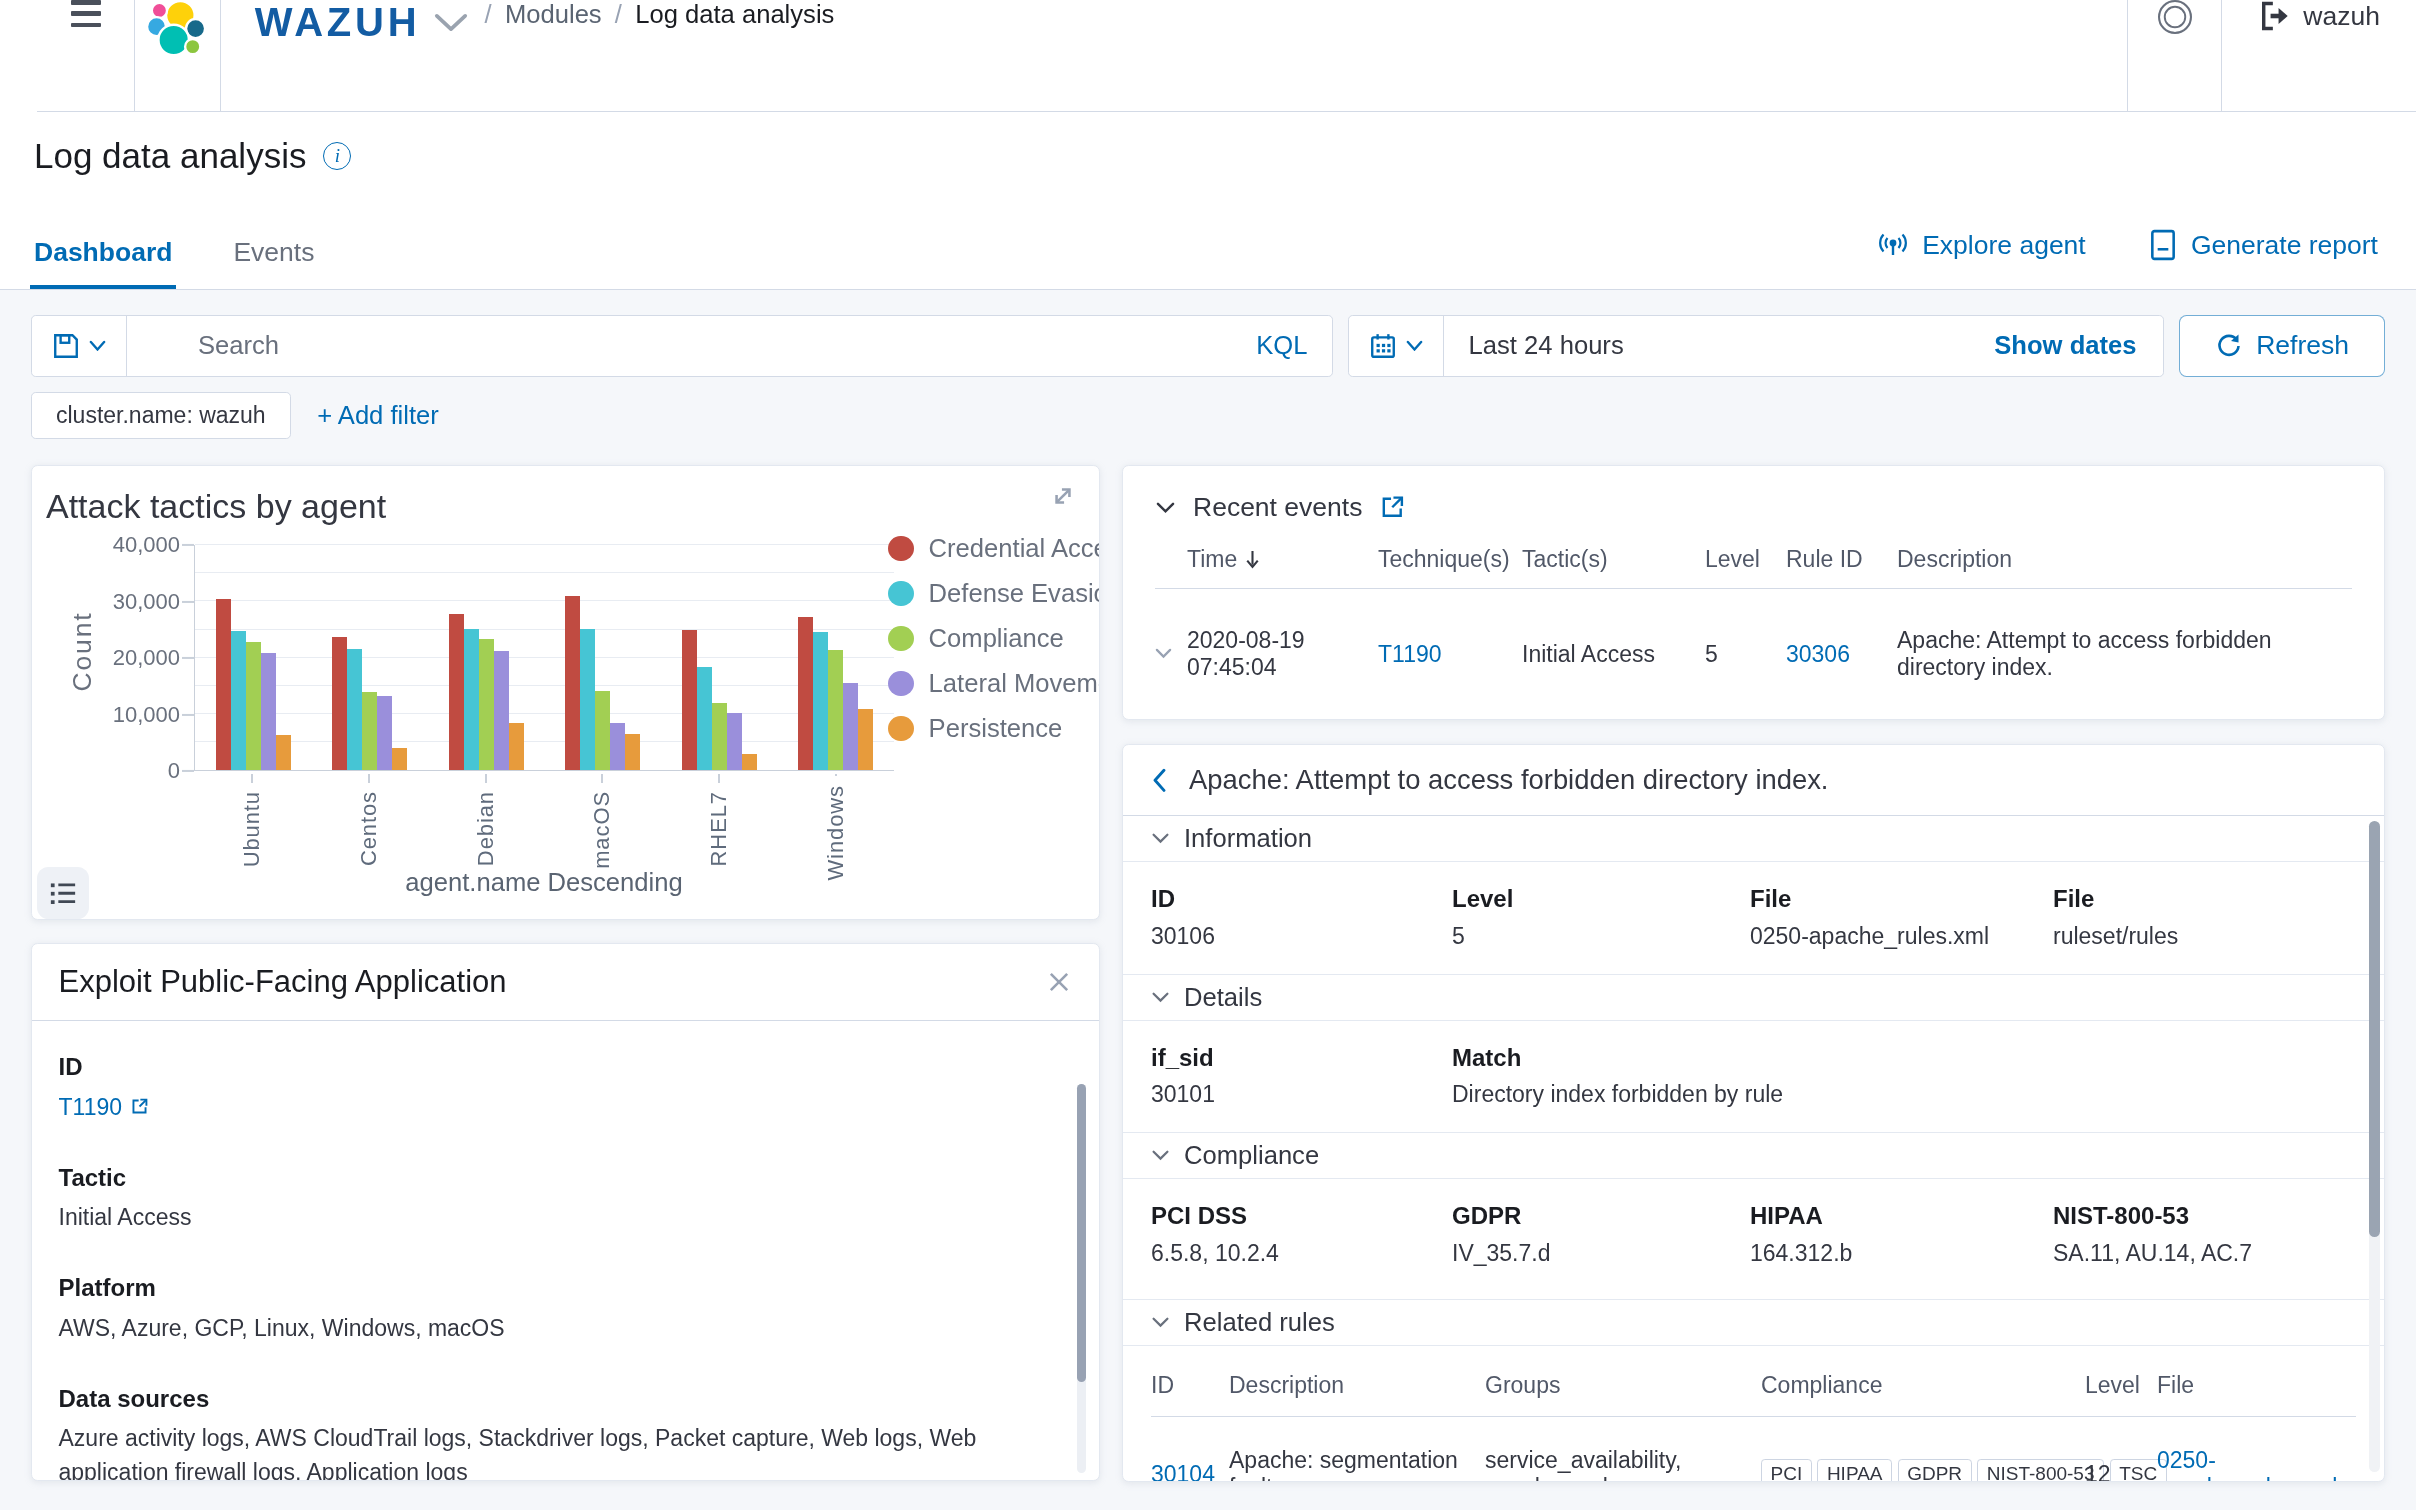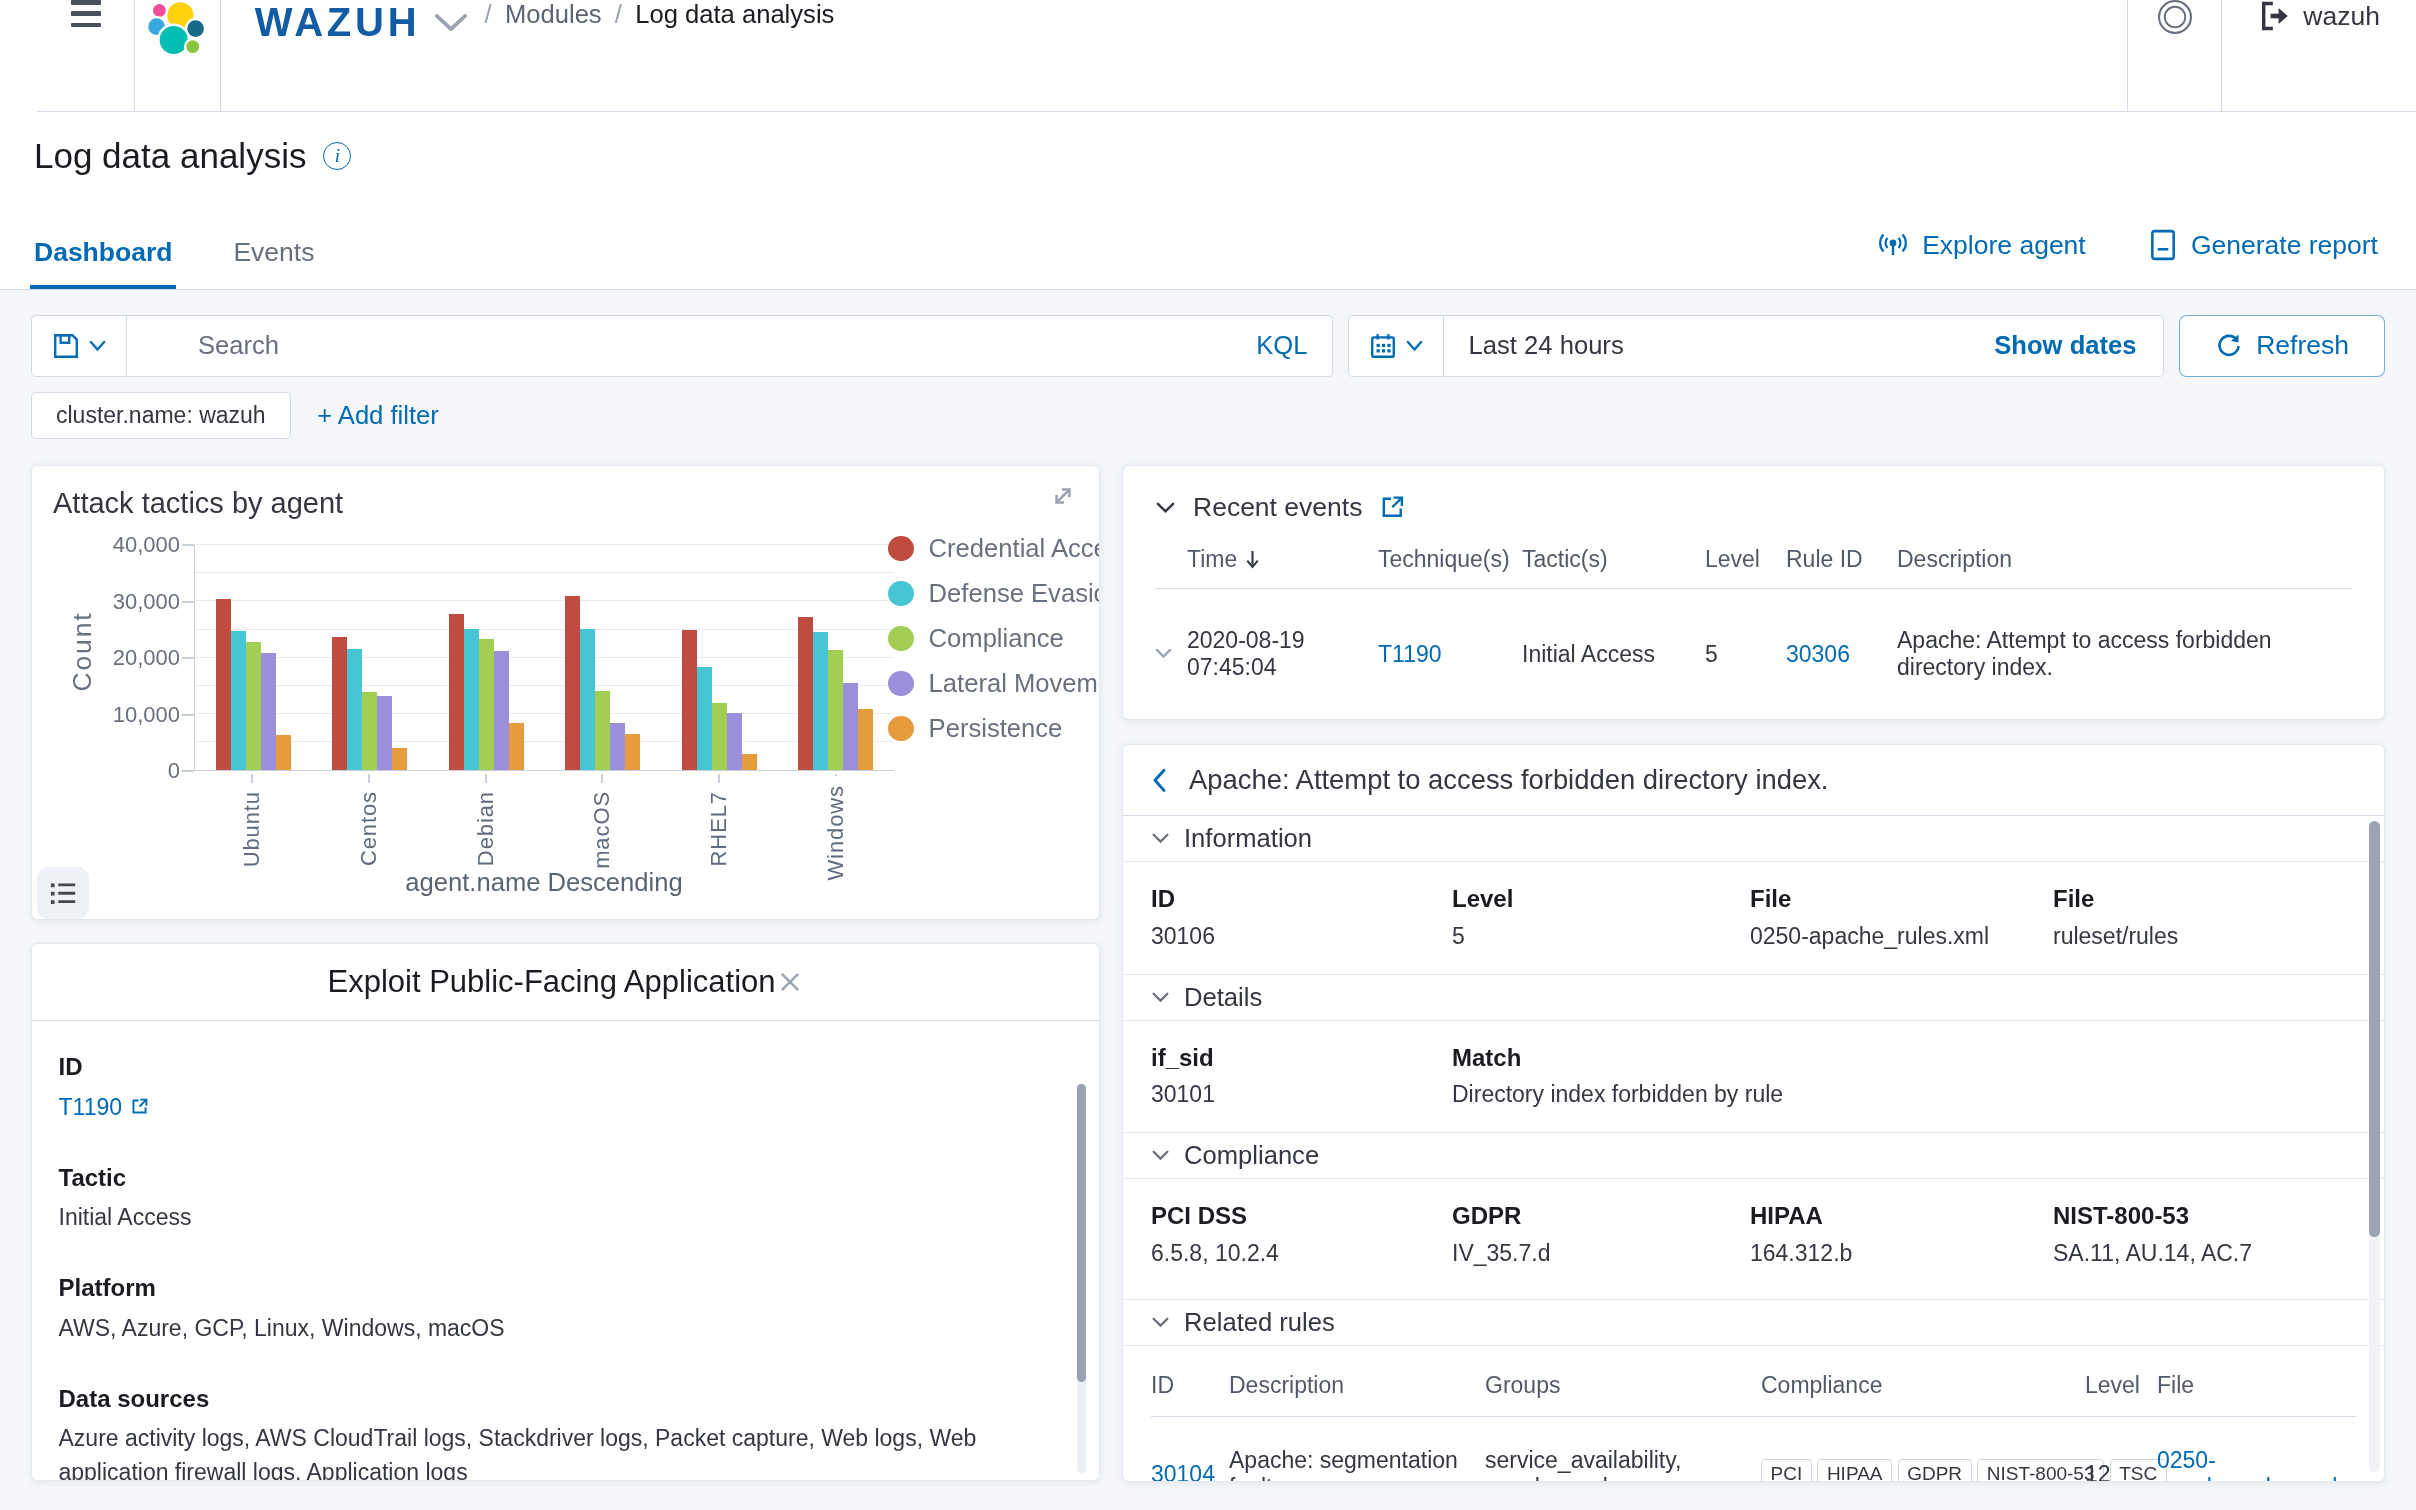--- a/index.html
+++ b/index.html
@@ -57,21 +57,21 @@
     padding:0 24px; font-size:23px; color:#343741; cursor:pointer; }
   .add-filter { color:#006BB4; font-size:25.6px; cursor:pointer; }
 
   .panels { margin-top:26.5px; display:flex; gap:22px; align-items:flex-start; }
   .col-left { width:1069px; display:flex; flex-direction:column; gap:23px; }
   .col-right { flex:1; display:flex; flex-direction:column; gap:24px; }
   .panel { background:#fff; border:0.9px solid #e3e8f0; border-radius:6.6px; box-shadow:0 1.9px 7.6px rgba(152,162,179,.18); position:relative; }
 
   
   #chart-panel { height:455px; overflow:hidden; }
-  .chart-title { position:absolute; left:21px; top:21px; font-size:29px; color:#343741; }
+  .chart-title { position:absolute; left:14px; top:21px; font-size:34px; color:#343741; }
   .expand-icon { position:absolute; right:21px; top:15px; cursor:pointer; }
   .count-label { position:absolute; left:7.6px; top:170px; width:85px; text-align:center;
     transform:rotate(-90deg); font-size:26.5px; color:#69707D; letter-spacing:1.9px; }
   .y-labels { position:absolute; left:57px; top:79px; width:91px; height:226px; }
   .y-label { position:absolute; right:0; transform:translateY(50%); font-size:22px; color:#69707D; }
   .y-ticks { position:absolute; left:150px; top:79px; width:12.3px; height:226px; }
   .y-tick { position:absolute; right:0; width:12.3px; height:1.9px; background:#c9d0da; transform:translateY(50%); }
   .chart-plot { position:absolute; left:162px; top:79px; width:700px; height:226px;
     border-left:1.9px solid #c9d0da; border-bottom:1.9px solid #c9d0da; display:flex; align-items:flex-end; }
   .gridline { position:absolute; left:0; right:0; height:0.9px; background:#e8ecf2; }
@@ -84,21 +84,21 @@
   .x-axis-title { position:absolute; left:162px; top:402px; width:700px; text-align:center; font-size:25.6px; color:#5a6472; }
   .chart-legend { position:absolute; left:856px; top:68px; display:flex; flex-direction:column; gap:16px; }
   .legend-item { display:flex; align-items:center; gap:15px; cursor:pointer; }
   .legend-swatch { width:25.6px; height:25.6px; border-radius:50%; flex:none; }
   .legend-label { font-size:25.6px; color:#69707D; white-space:nowrap; }
   .list-btn { position:absolute; left:4.7px; bottom:0px; width:52px; height:52px; background:#eef1f6; border-radius:11.4px;
     display:flex; align-items:center; justify-content:center; cursor:pointer; }
 
   
   #exploit-panel { height:538px; overflow:hidden; }
-  .ex-head { height:77px; border-bottom:0.9px solid #D3DAE6; display:flex; align-items:center; justify-content:center; padding:0 26.5px; }
+  .ex-head { height:77px; border-bottom:0.9px solid #D3DAE6; display:flex; align-items:center; justify-content:space-between; padding:0 26.5px; }
   .ex-title { font-size:31px; font-weight:400; color:#1a1c21; }
   .ex-section { height:60px; border-bottom:0.9px solid #D3DAE6; display:flex; align-items:center; gap:15px; padding:0 24.6px; font-size:25.6px; color:#343741; cursor:pointer; }
   .ex-body { padding:32px 57px 0 26.5px; }
   .t-field { margin-bottom:40px; }
   .t-label { font-size:24px; font-weight:bold; color:#1a1c21; margin-bottom:8.5px; }
   .t-value { font-size:23px; color:#343741; line-height:34px; }
   .t-link { color:#006BB4; text-decoration:none; display:inline-flex; align-items:center; gap:7.6px; }
   .ex-scrollbar { position:absolute; right:13.2px; top:140px; bottom:7.6px; width:8.5px; background:#eceff4; border-radius:4.7px; }
   .ex-scrollbar .thumb { position:absolute; top:0; width:8.5px; height:298px; background:#98A2B3; border-radius:4.7px; }
 

